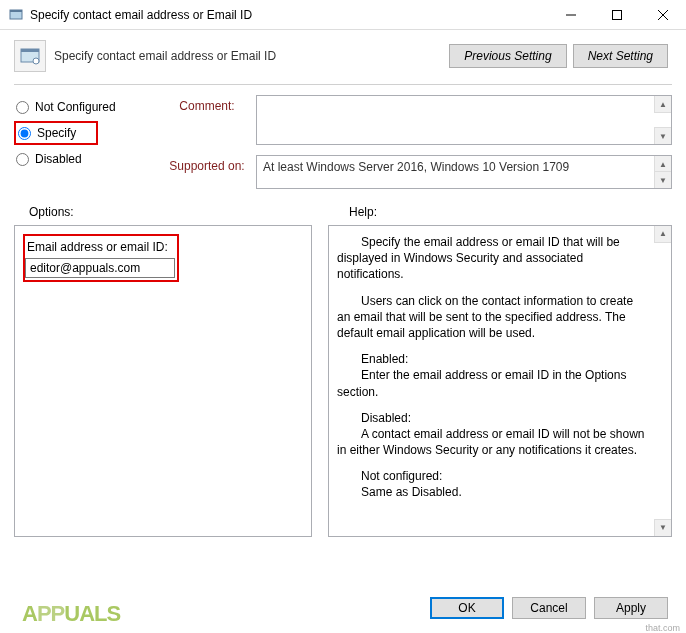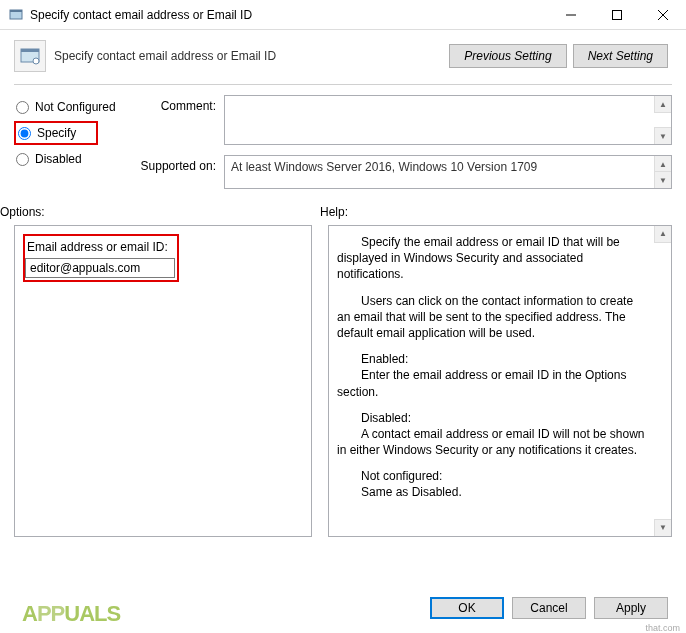--- a/index.html
+++ b/index.html
@@ -11,37 +11,37 @@
     .titlebar-btn { width: 46px; height: 30px; display: flex; align-items: center; justify-content: center; font-size: 14px; font-family: "Segoe UI Symbol", sans-serif; }
     
     .header-row { display: flex; align-items: center; padding: 10px 14px 8px 14px; }
     .header-icon { width: 32px; height: 32px; margin-right: 8px; display: flex; align-items: center; justify-content: center; border: 1px solid #ccc; background: #f4f4f4; }
     .header-title { flex: 1; font-size: 12px; color: #333; }
     .navbtns { display: flex; gap: 6px; margin-right: 4px; }
     .navbtn { padding: 4px 14px; border: 1px solid #adadad; background: #e1e1e1; font-size: 12px; font-family: inherit; cursor: pointer; font-style: italic; }
 
     .divider { border: none; border-top: 1px solid #d0d0d0; margin: 4px 14px 10px 14px; }
 
-    .config-area { padding: 0 14px; display: flex; }
+    .config-area { padding: 0 14px; display: flex; gap: 32px; }
     .radio-col { width: 120px; }
     .radio-row { display: flex; align-items: center; padding: 5px 4px 5px 2px; font-size: 12px; }
     .radio-row input { margin-right: 6px; }
     .red-box { border: 2px solid #e00000; display: inline-flex; align-items:center; padding: 3px 20px 3px 2px; margin: 2px 0;}
     
     .fields-col { flex: 1; }
     .field-row { display: flex; margin-bottom: 10px; }
-    .field-label { width: 90px; text-align: right; padding-right: 8px; padding-top: 4px; font-size: 12px; color: #000000; }
+    .field-label { width: 90px; text-align: center; padding-right: 8px; padding-top: 4px; font-size: 12px; color: #7f1d1d; }
     .field-box { flex: 1; border: 1px solid #abadb3; background: #fff; height: 50px; position: relative; }
     .field-box.small { height: 34px; }
     .field-box-text { padding: 4px 6px; font-size: 12px; color: #333;}
     .scroll-up, .scroll-down { position: absolute; right: 0; width: 17px; height: 17px; background: #f0f0f0; display: flex; align-items: center; justify-content: center; font-size: 8px; color: #666; border-left: 1px solid #ddd;}
     .scroll-up { top: 0; border-bottom: 1px solid #ddd;}
     .scroll-down { bottom: 0; border-top: 1px solid #ddd;}
 
-    .mid-labels { display: flex; padding: 6px 0; align-items: center; }
+    .mid-labels { display: flex; padding: 6px 29px; align-items: center; }
     .mid-labels .opts { width: 320px; font-size: 12px; }
     .mid-labels .hlp { font-size: 12px; }
 
     .panes { display: flex; padding: 0 14px; gap: 16px; }
     .pane { border: 1px solid #abadb3; height: 312px; padding: 8px; overflow: hidden; background: #fff;}
     .pane.options { width: 298px; }
     .pane.help { flex: 1; font-size: 12px; line-height: 1.35; position: relative;}
     .opt-label { font-size: 12px; padding: 4px 2px; }
     .opt-input { border: 1px solid #7a7a7a; padding: 2px 4px; font-size: 12px; width: 150px; font-family: inherit;}
     .opt-redbox { border: 2px solid #e00000; padding: 0 0 2px 0; width: 156px;}

